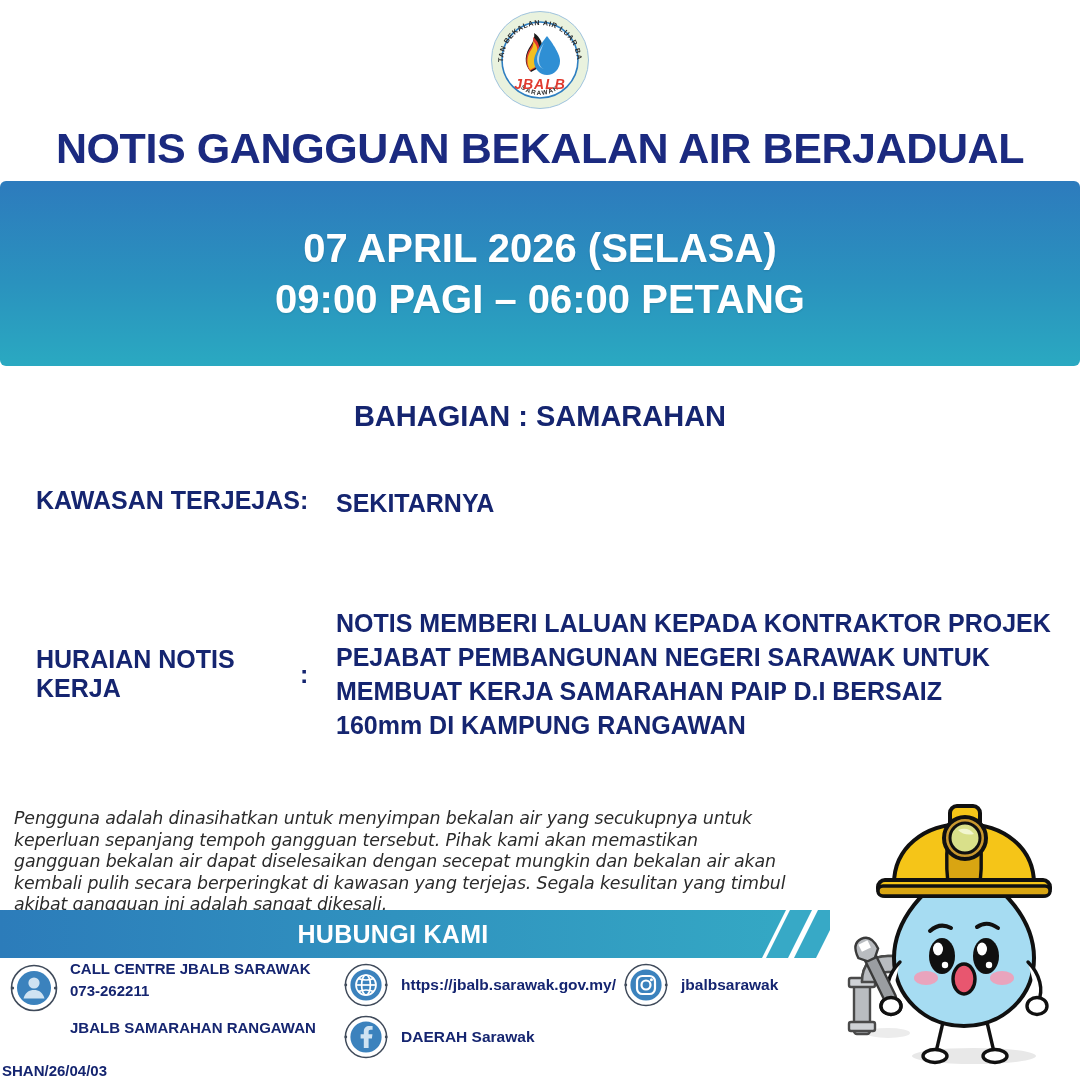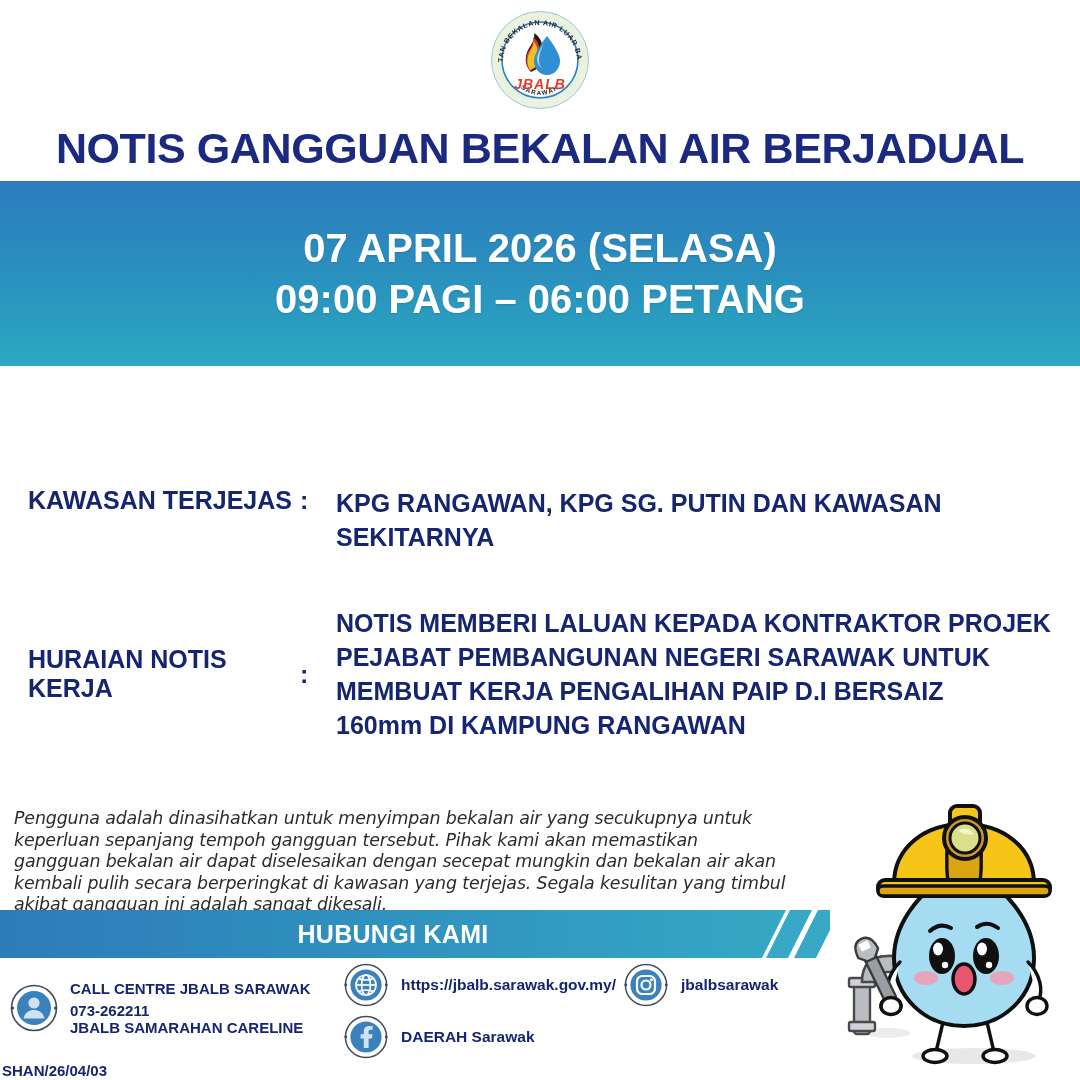--- a/index.html
+++ b/index.html
@@ -36,20 +36,21 @@
   }
 
   
   .date-banner {
     position: absolute; left: 0; top: 181px;
     width: 1080px; height: 185px;
     background: linear-gradient(180deg, #2d7bbd 0%, #2a92be 55%, #2aa9c1 100%);
     display: flex; flex-direction: column;
     align-items: center; justify-content: center;
     gap: 6px;
+    border-radius: 6px;
   }
   .date-line {
     color: #ffffff;
     font-size: 40px;
     font-weight: bold;
     letter-spacing: 0px;
     text-shadow: 0 1px 2px rgba(0,0,0,.12);
     white-space: nowrap;
   }
 
@@ -67,21 +68,21 @@
 
   
   .detail {
     position: absolute;
     display: flex;
     color: #152570;
     font-weight: bold;
   }
   .detail .lbl {
     width: 300px;
-    padding-left: 28px;
+    padding-left: 36px;
     font-size: 25px;
     display: flex; align-items: center;
   }
   .detail .colon {
     width: 36px;
     font-size: 25px;
     display: flex; align-items: center; justify-content: flex-start;
   }
   .detail .val {
     font-size: 25px;
@@ -121,21 +122,21 @@
     font-weight: bold;
     letter-spacing: .3px;
   }
 
   
   .contacts {
     position: absolute; left: 0; top: 958px;
     width: 840px; height: 122px;
   }
   .cc-block {
-    position: absolute; left: 10px; top: 20px;
+    position: absolute; left: 10px; top: 0;
     display: flex; align-items: flex-start; gap: 12px;
   }
   .cc-icon { width: 48px; height: 48px; flex: 0 0 48px; margin-top: 6px; }
   .cc-lines { padding-top: 0px; }
   .cc-lines .t {
     color: #152570;
     font-size: 15px;
     font-weight: bold;
     line-height: 22px;
     white-space: nowrap;
@@ -212,38 +213,38 @@
   </div>
 
   <div class="title">NOTIS GANGGUAN BEKALAN AIR BERJADUAL</div>
 
   <div class="date-banner">
     <div class="date-line">07 APRIL 2026 (SELASA)</div>
     <div class="date-line">09:00 PAGI – 06:00 PETANG</div>
   </div>
 
   <div class="div-row">
+    <div>BAHAGIAN : SAMARAHAN</div>
   </div>
 
   <div class="detail r1">
     <div class="lbl">KAWASAN TERJEJAS</div>
     <div class="colon">:</div>
     <div class="val">
-      <span class="ln">KPG RANGAWAN, KPG SG. PUTIN DAN KAWASAN</span>
       <span class="ln">SEKITARNYA</span>
     </div>
   </div>
 
   <div class="detail r2">
     <div class="lbl">HURAIAN NOTIS KERJA</div>
     <div class="colon">:</div>
     <div class="val">
       <span class="ln">NOTIS MEMBERI LALUAN KEPADA KONTRAKTOR PROJEK</span>
       <span class="ln">PEJABAT PEMBANGUNAN NEGERI SARAWAK UNTUK</span>
-      <span class="ln">MEMBUAT KERJA PENGALIHAN PAIP D.I BERSAIZ</span>
+      <span class="ln">MEMBUAT KERJA SAMARAHAN PAIP D.I BERSAIZ</span>
       <span class="ln">160mm DI KAMPUNG RANGAWAN</span>
     </div>
   </div>
 
   <div class="advisory">Pengguna adalah dinasihatkan untuk menyimpan bekalan air yang secukupnya untuk keperluan sepanjang tempoh gangguan tersebut. Pihak kami akan memastikan gangguan bekalan air dapat diselesaikan dengan secepat mungkin dan bekalan air akan kembali pulih secara berperingkat di kawasan yang terjejas. Segala kesulitan yang timbul akibat gangguan ini adalah sangat dikesali.</div>
 
   <div class="contact-banner">
     <svg width="830" height="48" viewBox="0 0 830 48">
       <defs>
         <linearGradient id="bg1" x1="0" y1="0" x2="1" y2="0">
@@ -267,21 +268,21 @@
         <path d="M13.5 34.5 C15 28.5 19.2 26 24 26 C28.8 26 33 28.5 34.5 34.5 Z" fill="#cfe3f2"></path>
         <circle cx="2.6" cy="24" r="1.5" fill="#3f4a5a"></circle>
         <circle cx="45.4" cy="24" r="1.5" fill="#3f4a5a"></circle>
       </svg>
       <div class="cc-lines">
         <div class="t">CALL CENTRE JBALB SARAWAK</div>
         <div class="t">073-262211</div>
       </div>
     </div>
     <div class="cc-second">
-      <div class="t">JBALB SAMARAHAN CARELINE</div>
+      <div class="t">JBALB SAMARAHAN RANGAWAN</div>
     </div>
     <div class="refcode">SHAN/26/04/03</div>
   </div>
 
   <div class="social">
     <div class="soc-row soc-web">
       <svg class="ico" viewBox="0 0 44 44">
         <circle cx="22" cy="22" r="20.6" fill="none" stroke="#3f4a5a" stroke-width="1.5"></circle>
         <circle cx="22" cy="22" r="15.6" fill="#3b82bd"></circle>
         <g fill="none" stroke="#ffffff" stroke-width="1.7">

